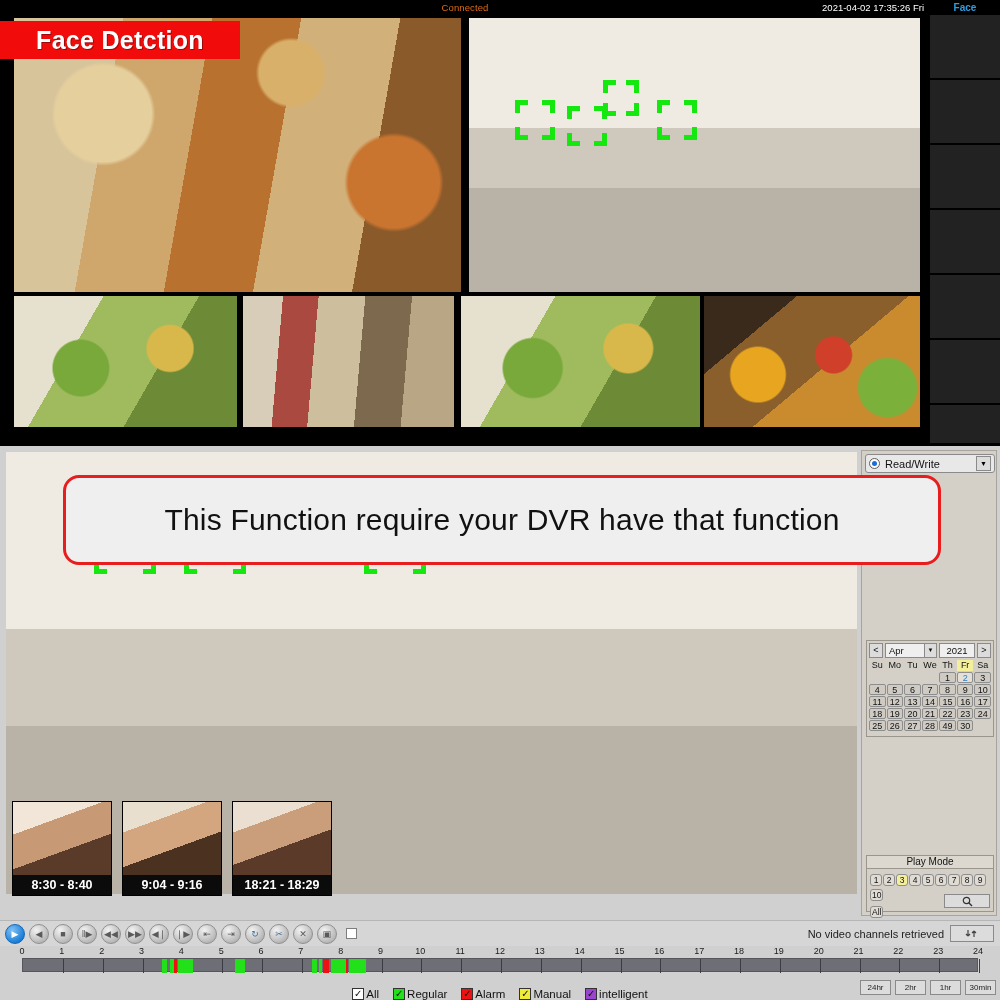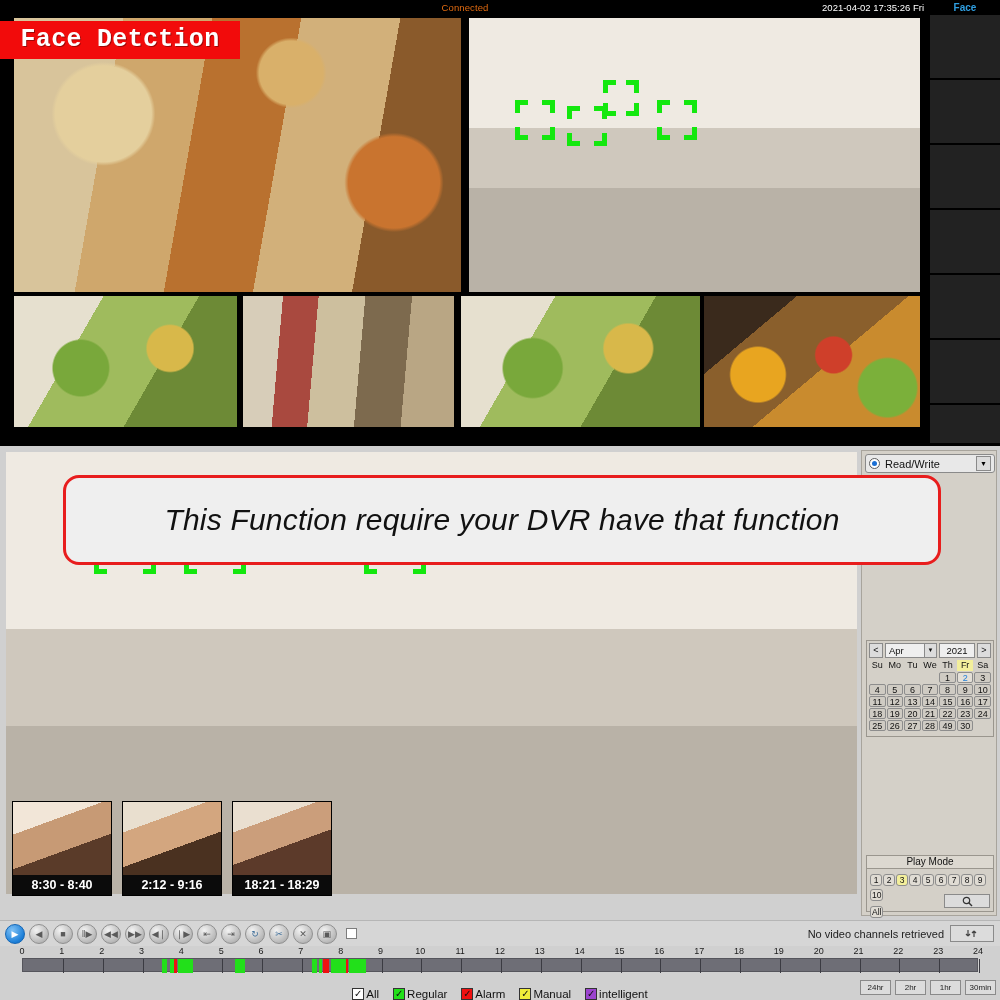--- a/index.html
+++ b/index.html
@@ -43,21 +43,21 @@
   .cell-2 { left: 469px; top: 3px; width: 451px; height: 274px; }
   .cell-3 { left: 14px; top: 281px; width: 223px; height: 131px; }
   .cell-4 { left: 243px; top: 281px; width: 211px; height: 131px; }
   .cell-5 { left: 461px; top: 281px; width: 239px; height: 131px; }
   .cell-6 { left: 704px; top: 281px; width: 216px; height: 131px; }
 
   
   .banner {
     position: absolute; left: 0px; top: 21px; width: 240px; height: 38px;
     background: #f20b0b; color: #fff;
-    font-family: Liberation Mono, monospace;
+    font-family: Liberation Sans, sans-serif;
     font-weight: bold; font-size: 25px; line-height: 38px;
     text-align: center; letter-spacing: .3px;
     text-shadow: 1px 1px 0 rgba(0,0,0,.35);
     z-index: 30;
   }
 
   
   .face-strip {
     position: absolute; right: 0; top: 15px; width: 70px; height: 428px;
     background: #000; overflow: hidden;
@@ -91,21 +91,21 @@
 
   
   .msgbox {
     position: absolute; left: 63px; top: 29px; width: 878px; height: 90px;
     background: #efefef; border: 3px solid #e81d1d; border-radius: 16px;
     display: flex; align-items: center; justify-content: center;
     z-index: 60;
   }
   .msgbox span {
     font-family: "Liberation Sans", sans-serif;
-    font-size: 30px; color: #111; letter-spacing: .2px; font-style: italic;
+    font-size: 30px; color: #111; letter-spacing: .2px;
   }
 
   
   .face-row {
     position: absolute; left: 12px; top: 355px; width: 660px; height: 95px;
     display: flex; gap: 10px; z-index: 40;
   }
   .face-card {
     position: relative; width: 100px; height: 95px;
     background: #111; overflow: hidden;
@@ -424,21 +424,21 @@
       <span>This Function require your DVR have that function</span>
     </div>
 
     <div class="face-row">
       <div class="face-card">
         <div class="img ph-face1"></div>
         <div class="tm">8:30 - 8:40</div>
       </div>
       <div class="face-card">
         <div class="img ph-face2"></div>
-        <div class="tm">2:12 - 9:16</div>
+        <div class="tm">9:04 - 9:16</div>
       </div>
       <div class="face-card">
         <div class="img ph-face6"></div>
         <div class="tm">18:21 - 18:29</div>
       </div>
     </div>
 
     <div class="rightpanel">
 
       <div class="rw-row">

